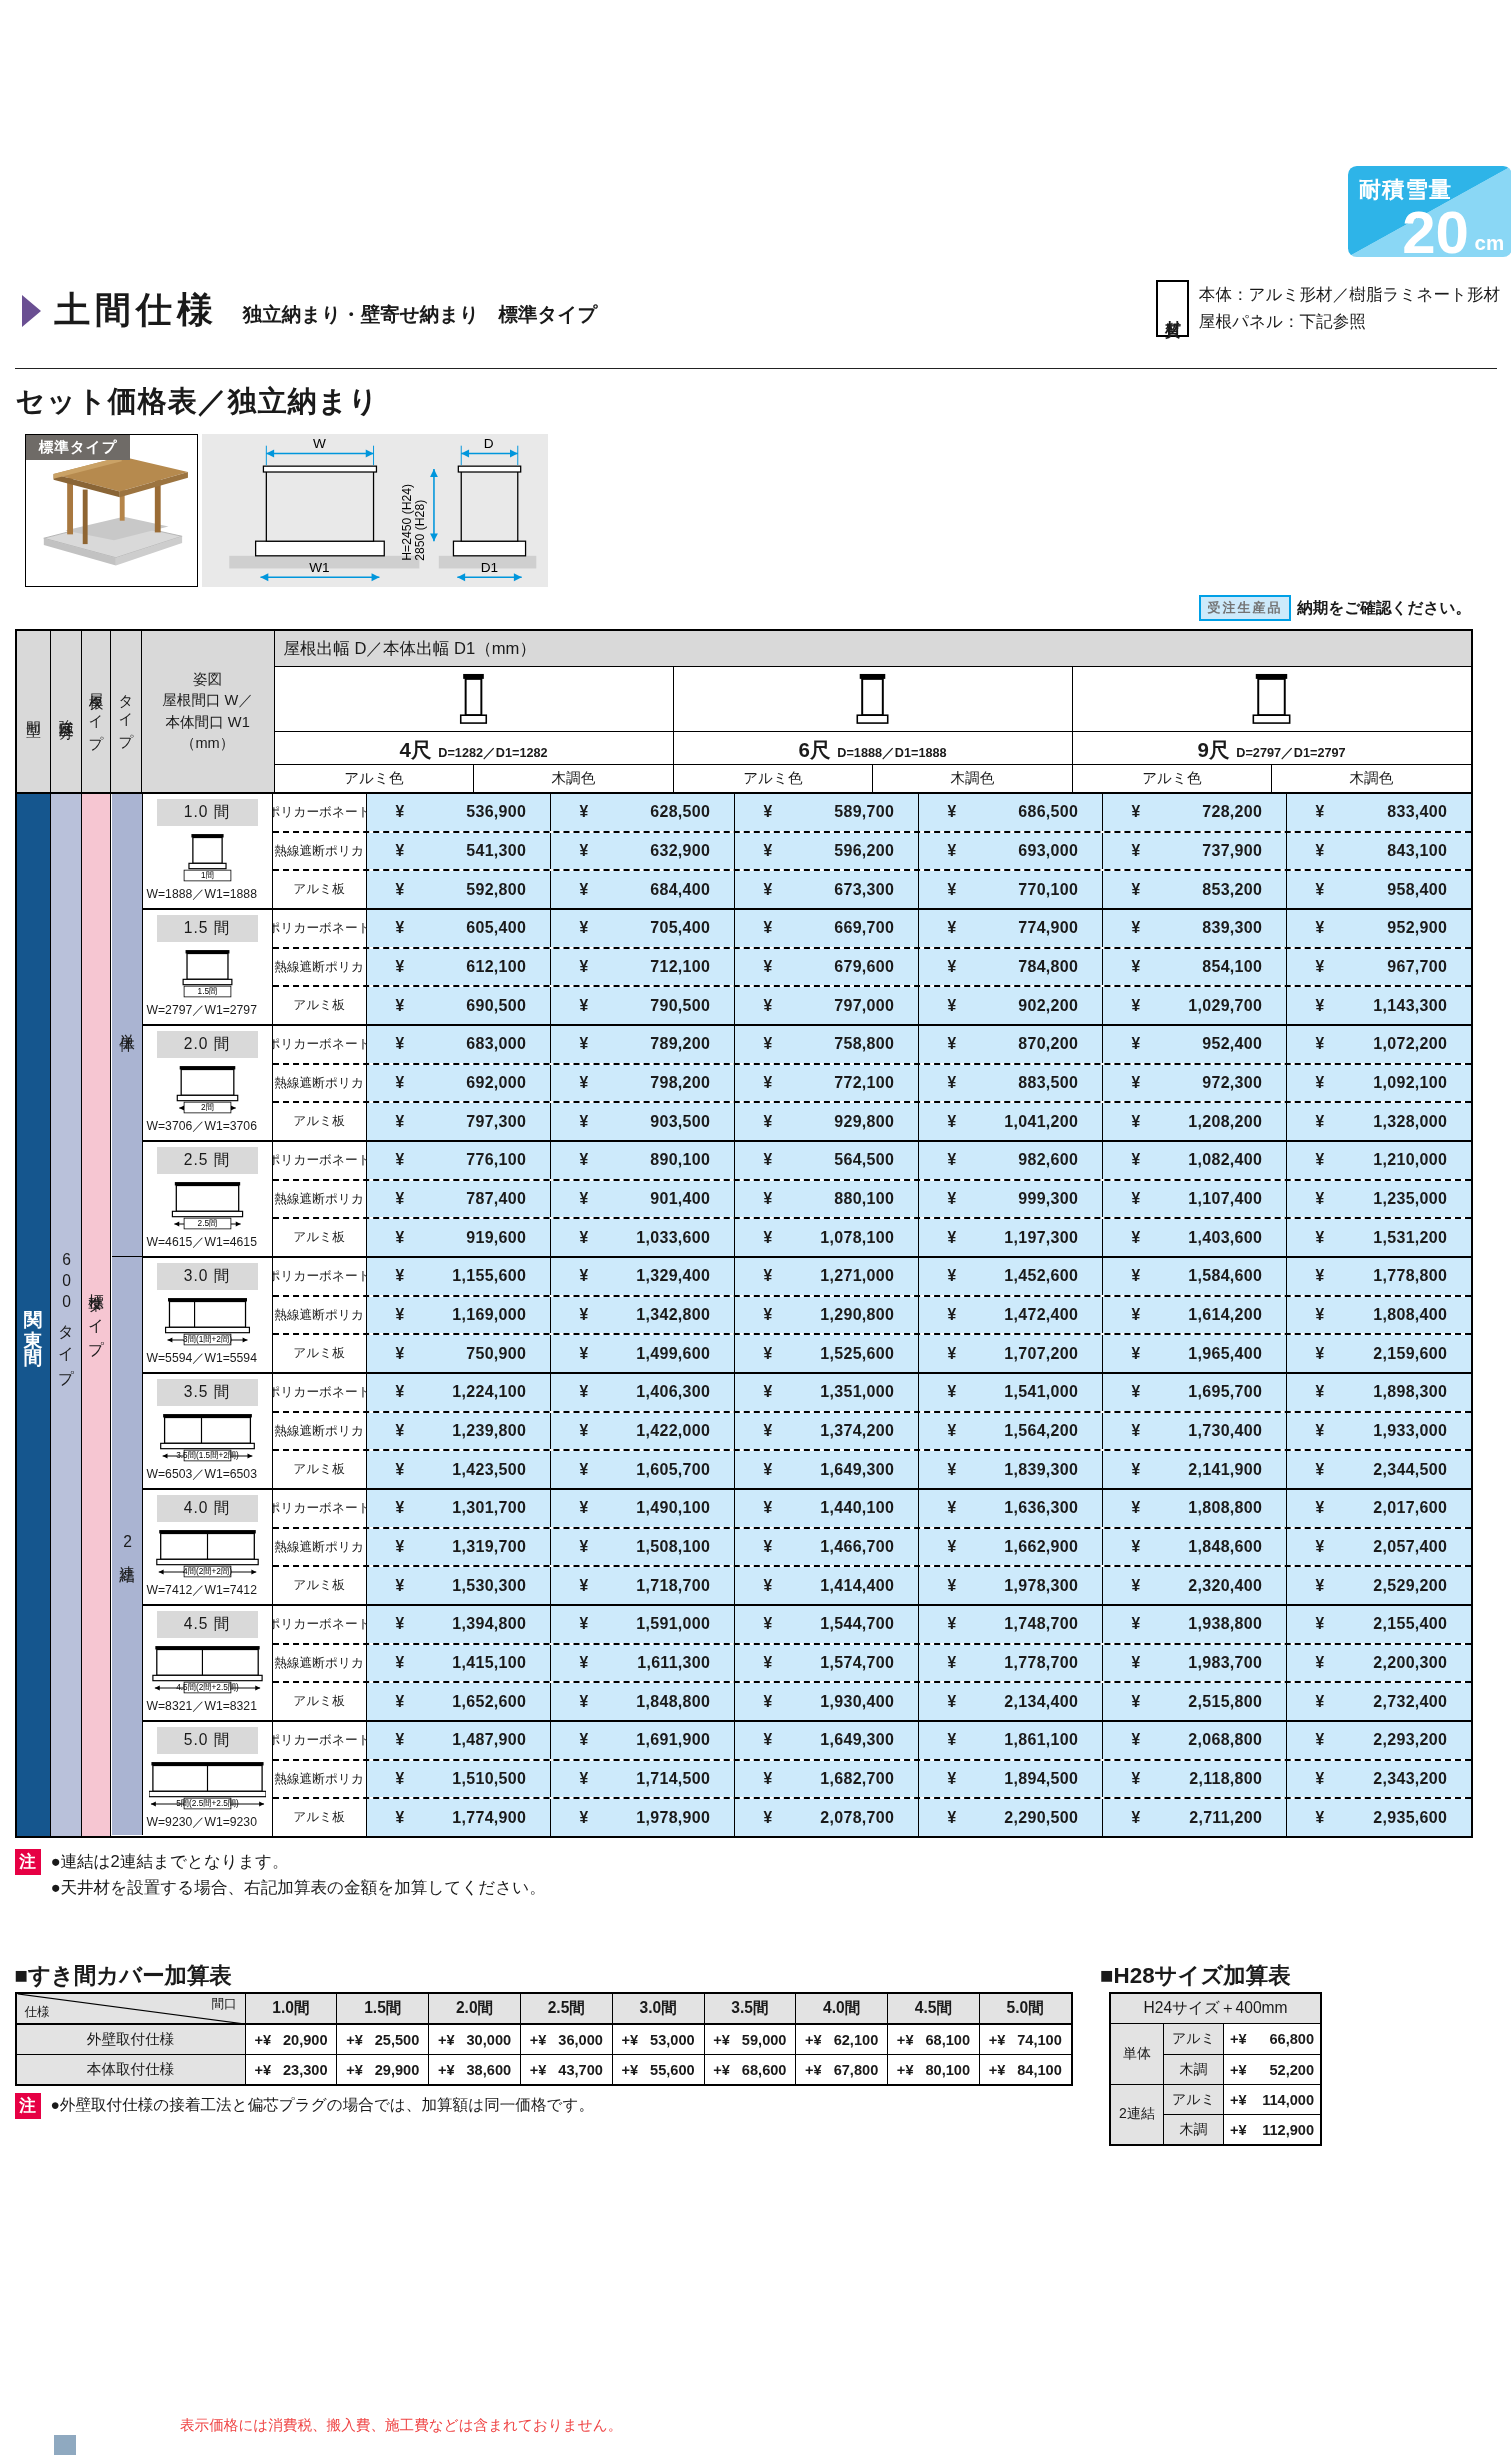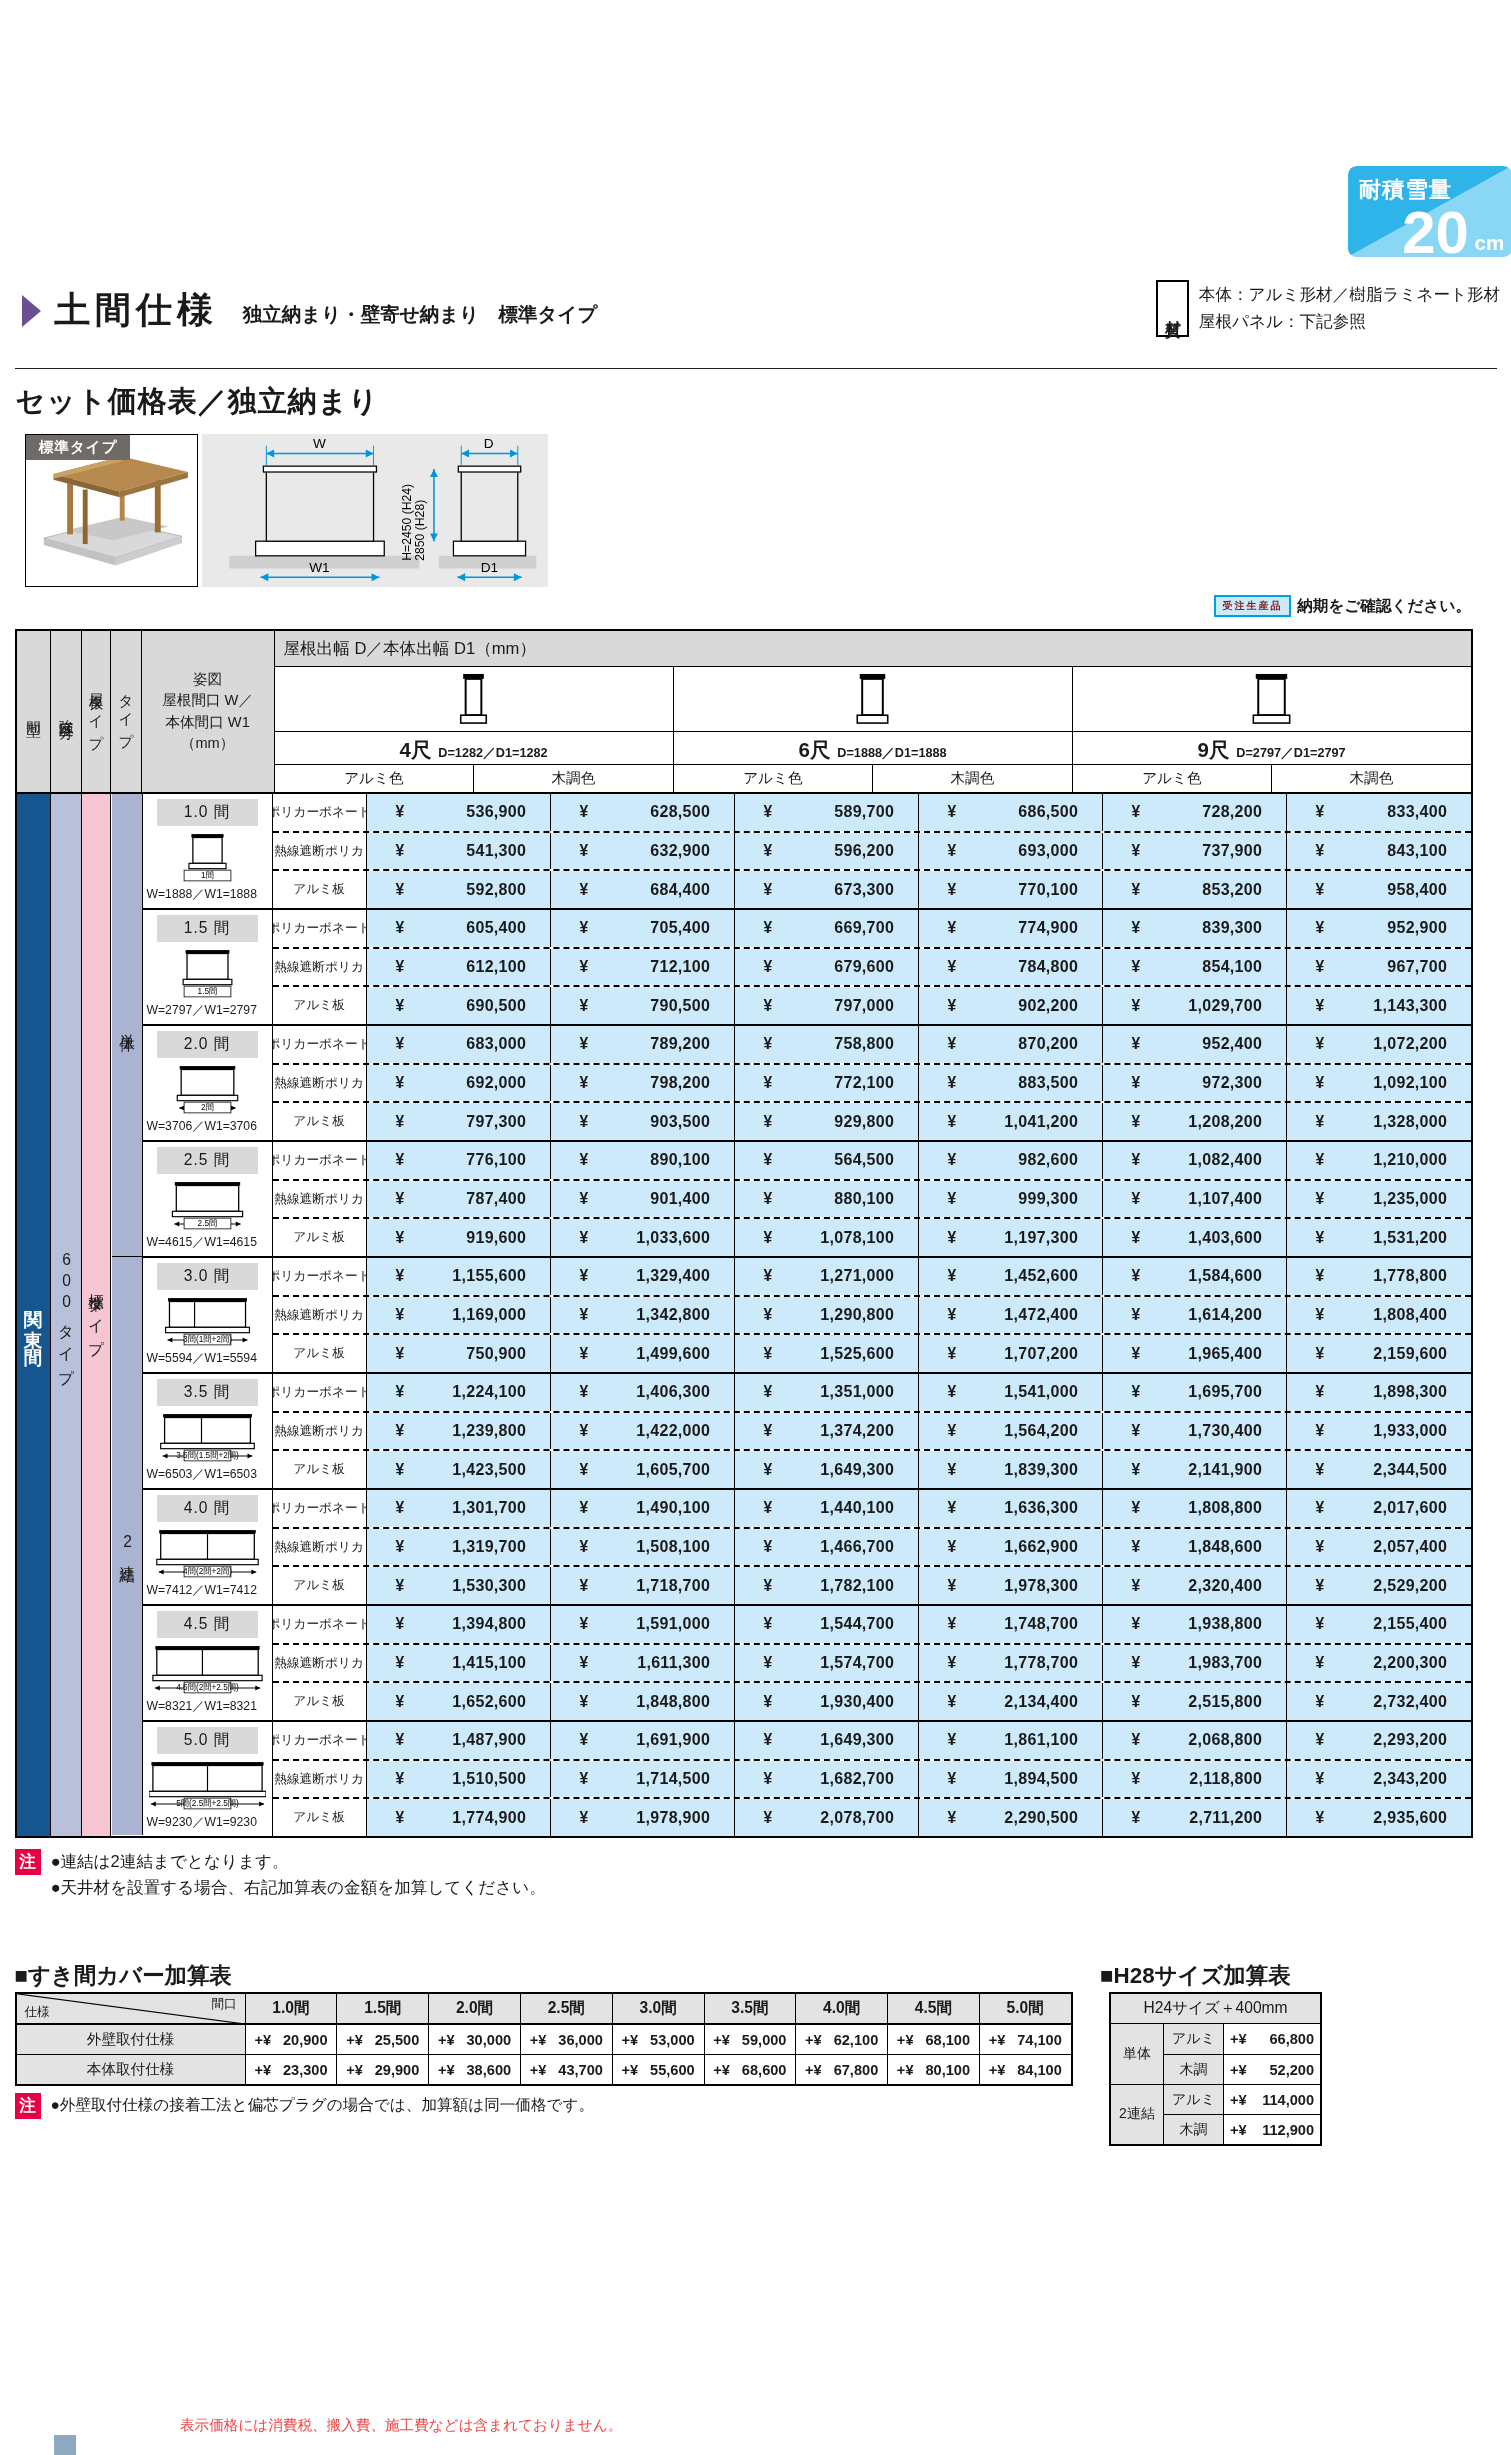--- a/index.html
+++ b/index.html
@@ -29,21 +29,21 @@
     writing-mode:vertical-rl; text-orientation:upright; font-size:15.6px; font-weight:bold; letter-spacing:2px;}
   .material .mtxt{ margin-left:9.8px; font-size:16.6px; line-height:1.6;}
   .rule{ position:absolute; left:14.6px; top:368px; width:1482px; height:0; border-top:1.5px solid #222;}
   .section-title{ position:absolute; left:15.6px; top:382px; font-size:29px; font-weight:bold; letter-spacing:1px;}
   
   .photo-box{ position:absolute; left:25px; top:434px; width:173px; height:153px; border:1.5px solid #000; background:#fff;}
   .photo-label{ position:absolute; left:0; top:0; background:#6f6b67; color:#fff; font-size:14.6px; font-weight:bold; padding:2.9px 12.7px; letter-spacing:1px;}
   .diagram-panel{ position:absolute; left:202px; top:434px; width:346px; height:153px; background:#e9e9e9;}
   
   .order-note{ position:absolute; top:595px; right:41px; display:flex; align-items:center; gap:5.9px;}
-  .order-badge{ border:2px solid #00a0e6; background:#cdeafb; color:#7f1d1d; font-size:10px; font-weight:bold; padding:2px 6.8px; letter-spacing:2px;}
+  .order-badge{ border:2px solid #00a0e6; background:#cdeafb; color:#737373; font-size:13px; font-weight:bold; padding:2px 6.8px; letter-spacing:2px;}
   .order-text{ font-size:15.6px; font-weight:bold;}
   
   .main-table{ position:absolute; left:14.6px; top:629px; width:1458px; height:1209px; border:2.9px solid #000; background:#fff;}
   .mt-header{ position:relative; height:163px; border-bottom:2.4px solid #000; display:flex;}
   .hcell{ background:#d9d9d9; border-right:1px solid #000; display:flex; align-items:center; justify-content:center; text-align:center;}
   .vt{ writing-mode:vertical-rl; text-orientation:upright;}
   .hc-mgata{ width:34px;} .hc-kyodo{ width:31px;} .hc-yane{ width:29px;} .hc-type{ width:31px;}
   .hc-sugata{ width:133px; font-size:14.6px; line-height:1.45;}
   .hc-depa{ width:94px; position:relative; display:block;}
   .hc-depa .t1{ text-align:center; font-size:14.6px; margin-top:13.7px;}
@@ -987,21 +987,21 @@
               <div class="price-cell">
         <span class="yen">¥</span>
         <span class="amt">1,530,300</span>
               </div>
               <div class="price-cell">
         <span class="yen">¥</span>
         <span class="amt">1,718,700</span>
               </div>
               <div class="price-cell">
         <span class="yen">¥</span>
-        <span class="amt">1,782,100</span>
+        <span class="amt">1,414,400</span>
               </div>
               <div class="price-cell">
         <span class="yen">¥</span>
         <span class="amt">1,978,300</span>
               </div>
               <div class="price-cell">
         <span class="yen">¥</span>
         <span class="amt">2,320,400</span>
               </div>
               <div class="price-cell">

